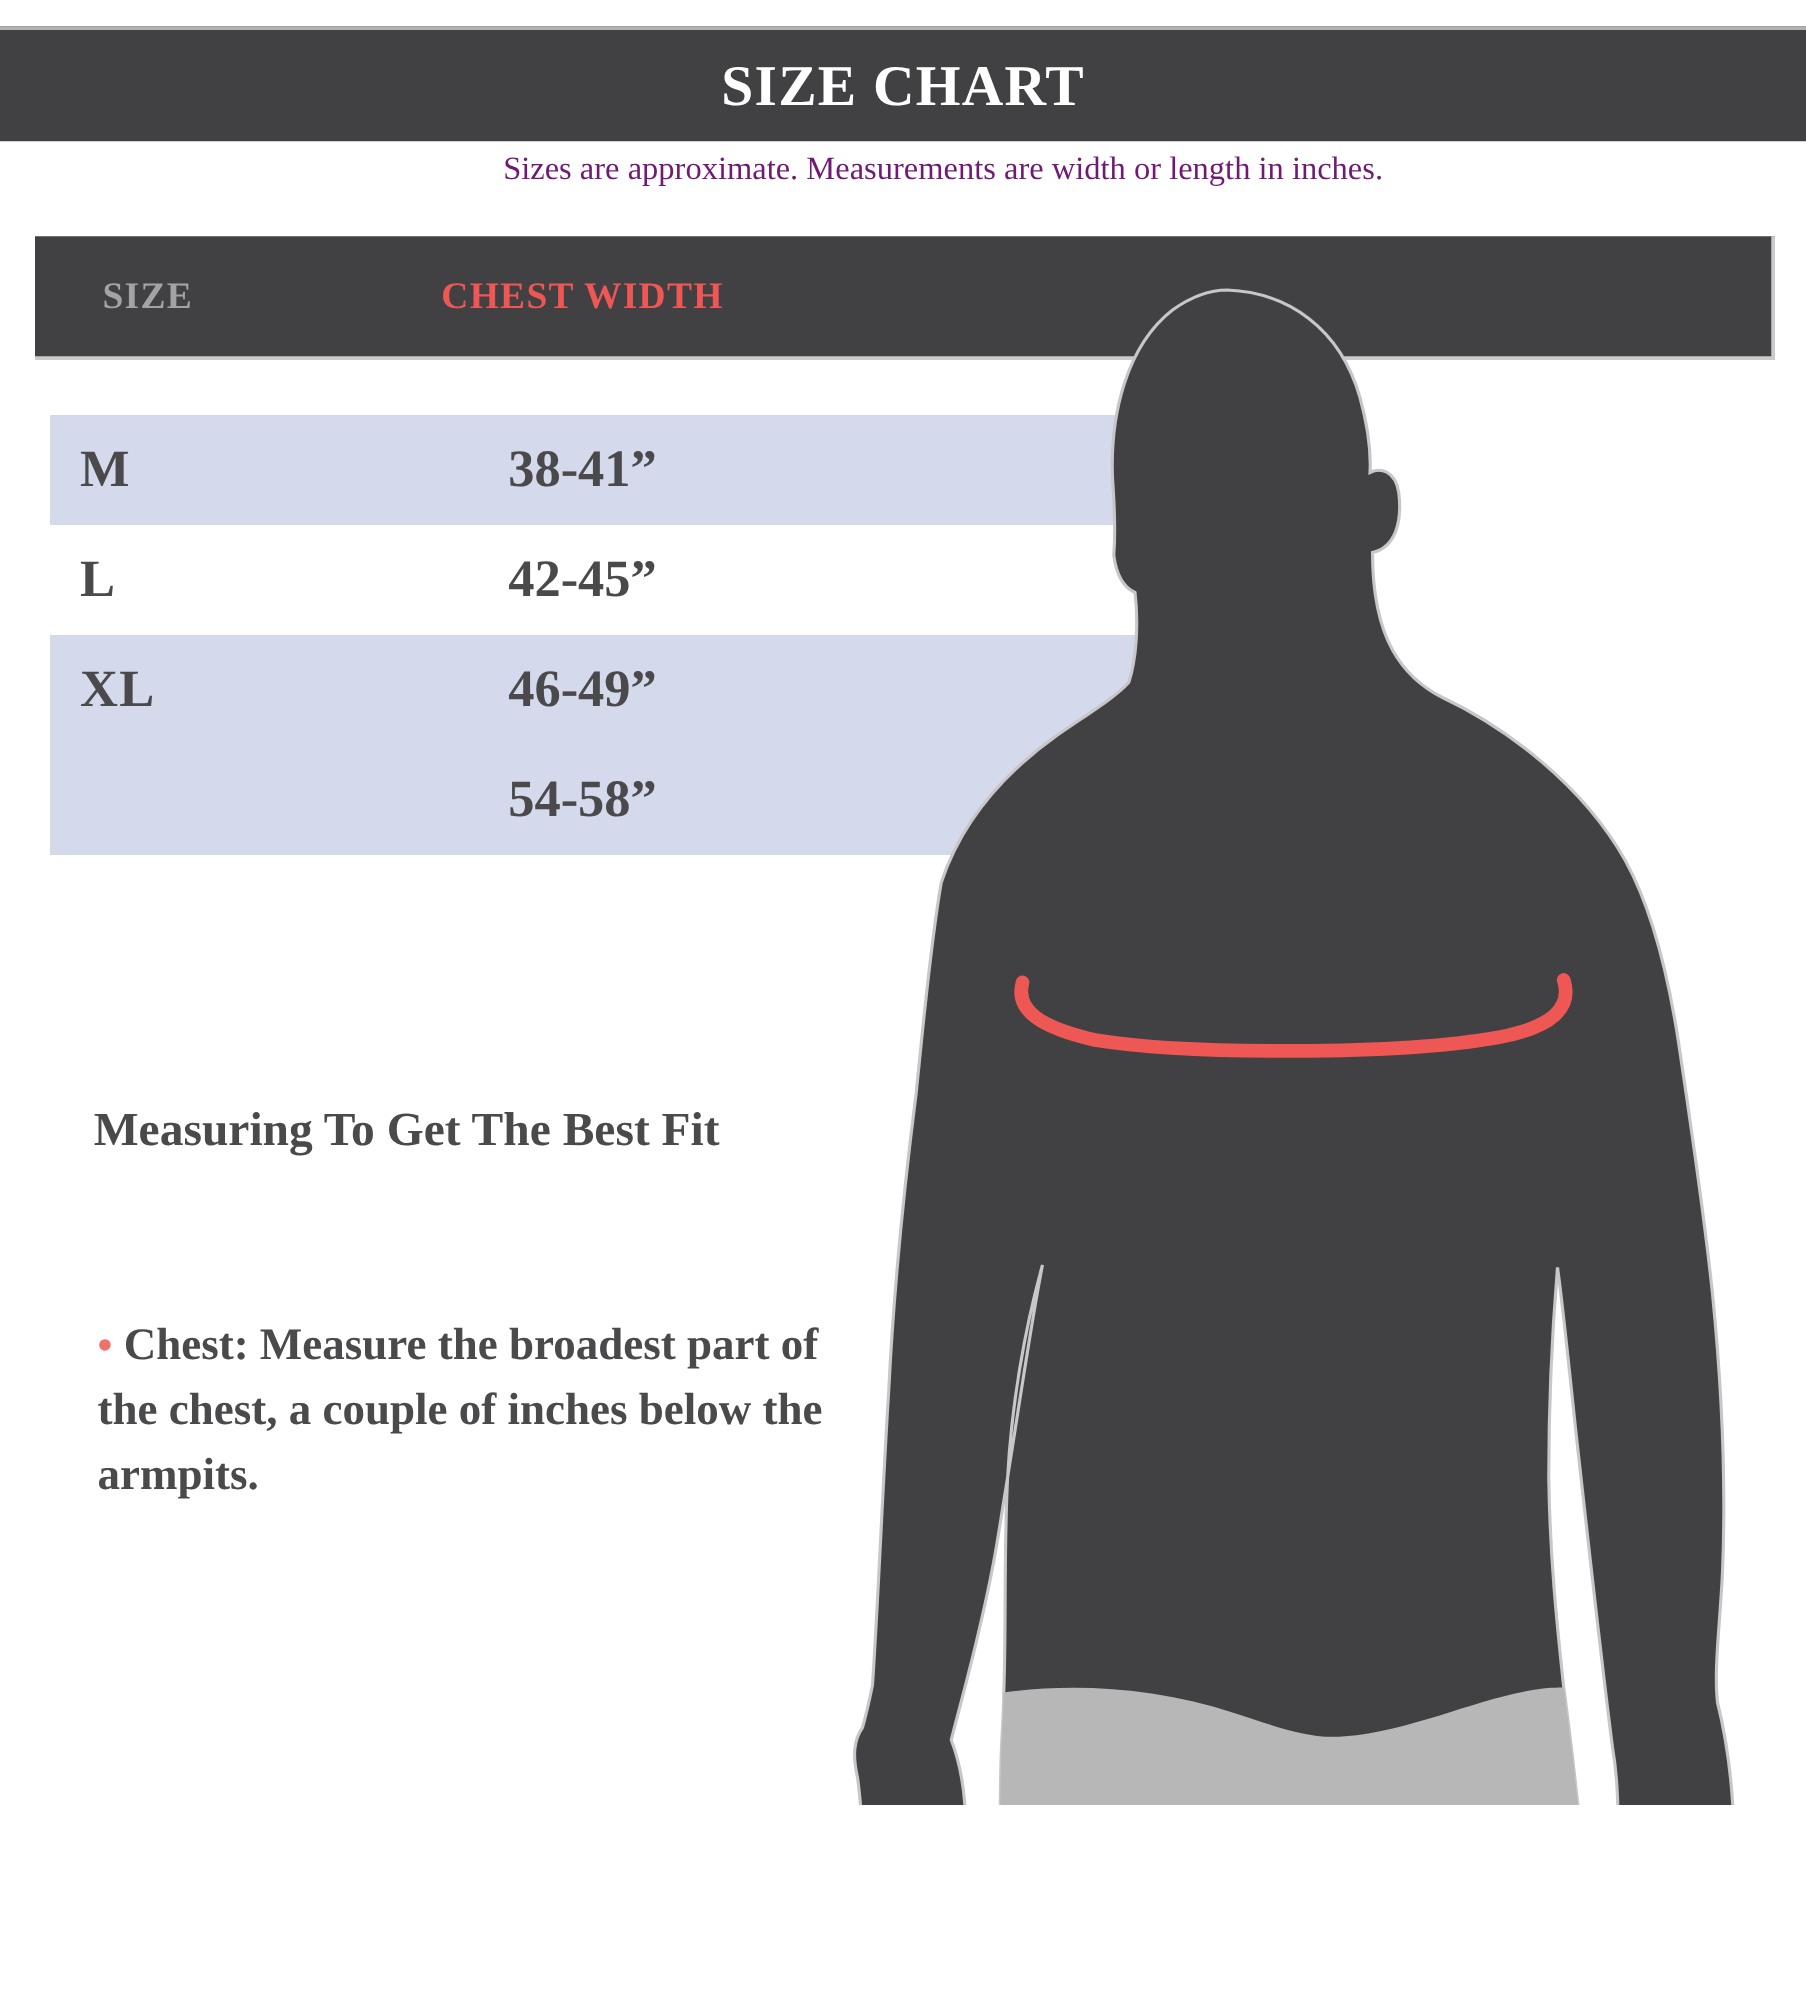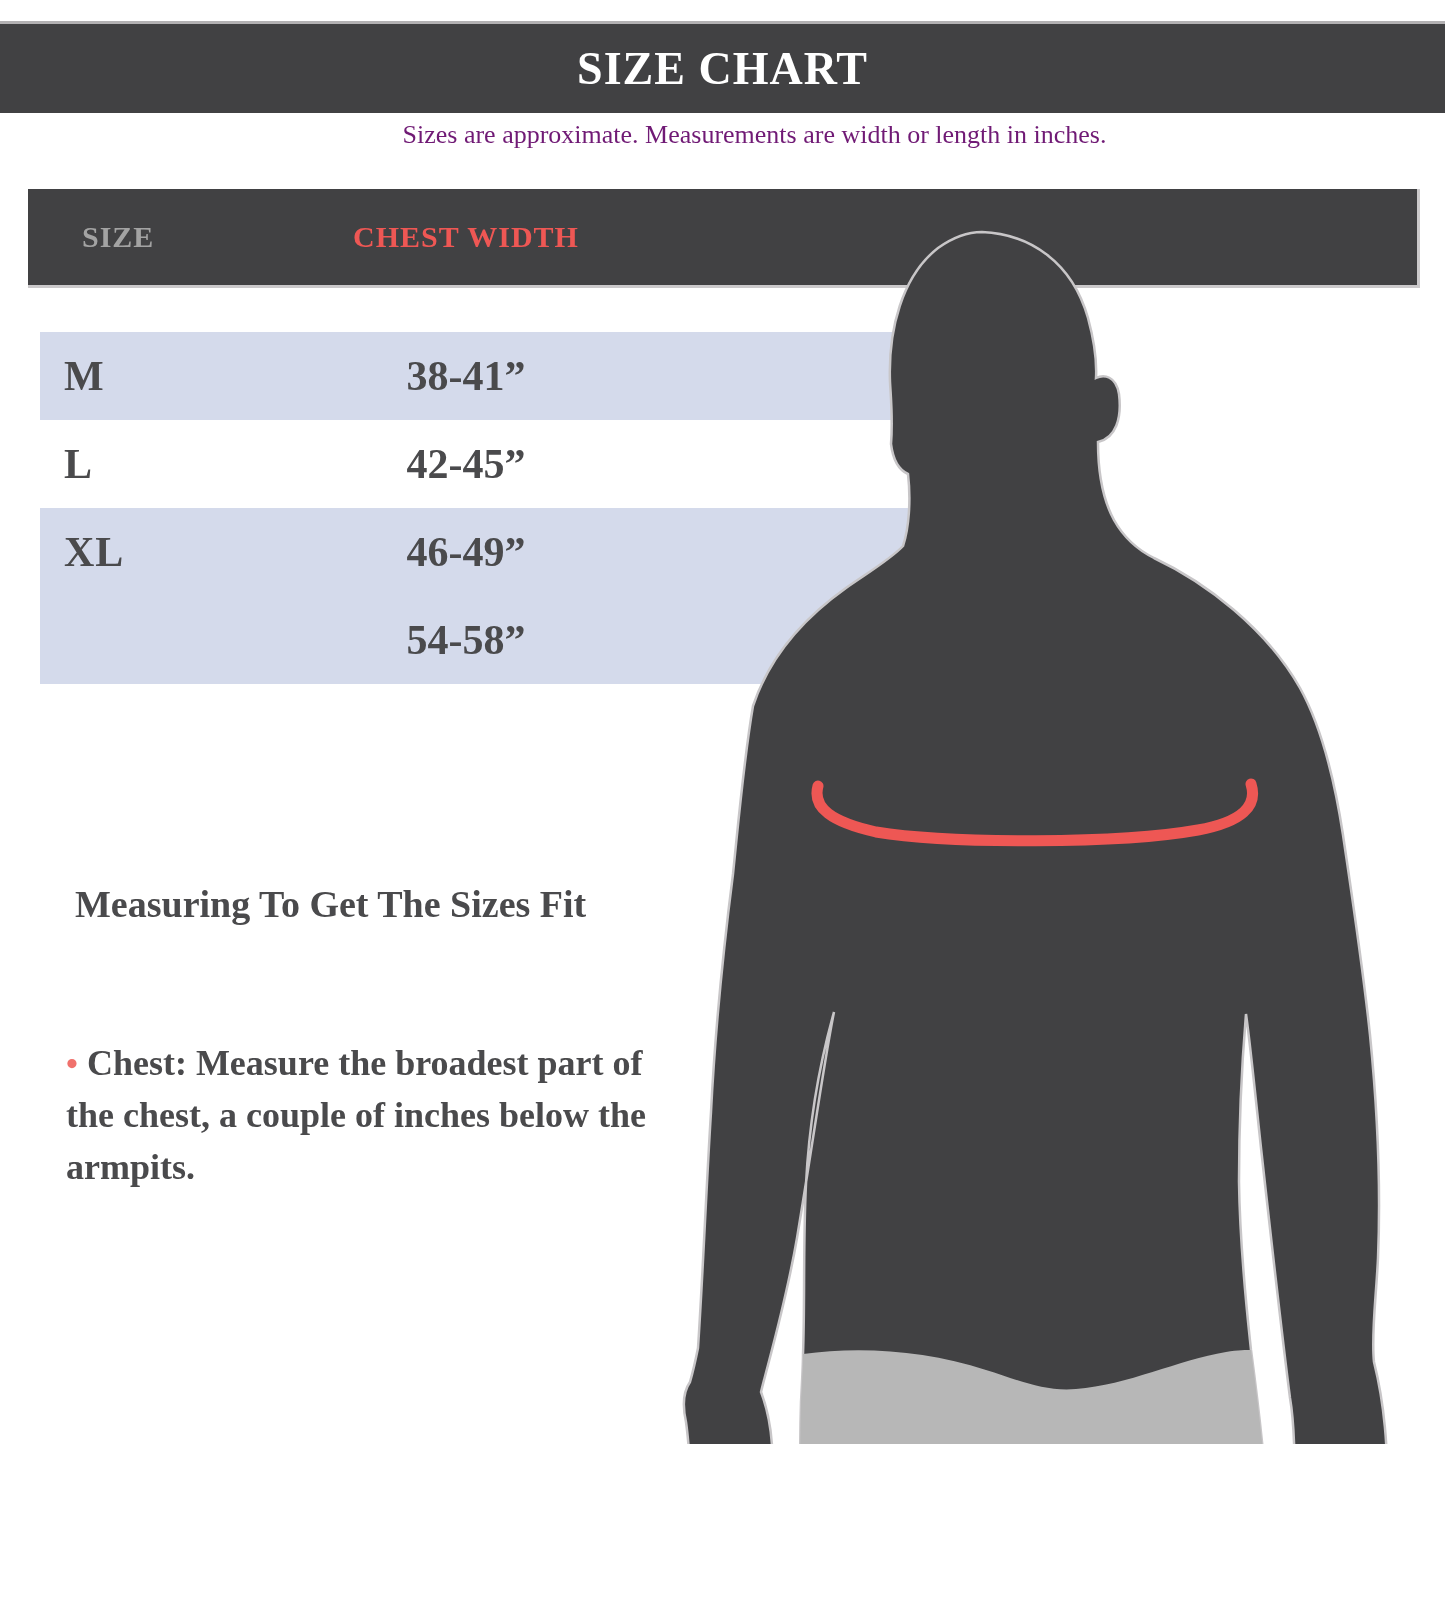--- a/index.html
+++ b/index.html
@@ -53,21 +53,21 @@
     position:absolute;left:426px;top:0;height:88px;line-height:88px;
     transform:translateX(-50%);
     font-size:42px;font-weight:bold;color:var(--text);
   }
   
   .measure-heading{
     position:absolute;left:75px;top:882px;margin:0;
     font-size:38px;font-weight:bold;color:var(--text);
   }
   .measure-par{
-    position:absolute;left:66px;top:1038px;width:620px;margin:0;
+    position:absolute;left:66px;top:1038px;width:620px;margin:12px;
     font-size:36px;font-weight:bold;color:var(--text);line-height:1.44;
   }
   .bullet-dot{color:var(--bullet);font-size:34px;}
   
   .figure-svg{position:absolute;left:0;top:0;}
   .body-path{fill:var(--dark);stroke:var(--outline);stroke-width:2.5;}
   .pants-path{fill:var(--pants);}
   .thumb-hole{fill:#ffffff;}
   .chest-band{fill:none;stroke:var(--red);stroke-width:11;stroke-linecap:round;}
 </style>
@@ -97,21 +97,21 @@
       </div>
       <div class="row alt">
         <span class="size-label">XL</span>
         <span class="size-value">46-49”</span>
       </div>
       <div class="row alt">
         <span class="size-value">54-58”</span>
       </div>
     </div>
 
-  <h2 class="measure-heading">Measuring To Get The Sizes Fit</h2>
+  <h2 class="measure-heading">Measuring To Get The Best Fit</h2>
   <p class="measure-par"><span class="bullet-dot">•</span>&nbsp;<span>Chest: Measure the broadest part of the chest, a couple of inches below the armpits.</span></p>
 
   <svg class="figure-svg" width="1445" height="1606" viewBox="0 0 1445 1606">
     <path class="body-path" d="
       M 982 232
       C 1030 234 1072 262 1088 318
       C 1094 340 1097 360 1096 378
       C 1104 374 1116 376 1119 394
       C 1122 418 1116 438 1098 442
       C 1098 468 1102 498 1114 520

